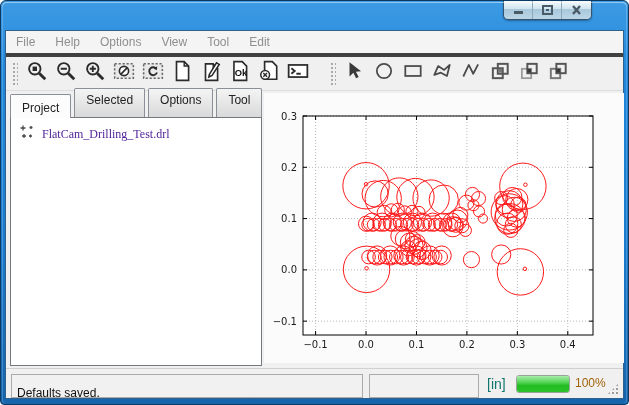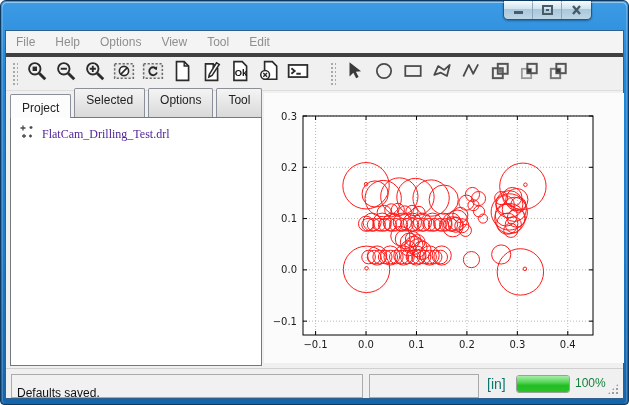--- a/index.html
+++ b/index.html
@@ -57,21 +57,21 @@
     border-top:1px solid #d0d0d0; }
   .sb-panel { position:absolute; top:5px; height:20px; background:#f1f1f1;
     border:1px solid #ababab; font-size:12px; color:#111; padding:11px 5px; overflow:hidden; }
   .sb-msg { left:5px; width:352px; }
   .sb-secondary { left:363px; width:110px; }
   .sb-units { position:absolute; top:7px; left:481px; font-size:14px; color:#0f766e; }
   .progress { position:absolute; top:6px; left:510px; width:54px; height:18px;
     border-radius:3px; background:#e6e6e6; border:1px solid #9aa39a; overflow:hidden; }
   .progress-fill { height:100%;
     background:linear-gradient(180deg,#a8eda8 0%,#55d455 40%,#22bd22 60%,#2cc22c 100%); }
-  .sb-percent { position:absolute; top:7px; left:569px; font-size:12px; color:#15803d; }
+  .sb-percent { position:absolute; top:7px; left:569px; font-size:12px; color:#a16207; }
   .resize-grip { position:absolute; right:4px; bottom:3px; width:12px; height:12px;
     background-image: radial-gradient(circle, #9c9c9c 1.2px, transparent 1.4px);
     background-size:4px 4px; background-position:bottom right; clip-path: polygon(100% 0, 100% 100%, 0 100%); }
 </style>
 </head>
 <body>
 
 <div class="window">
 
   <div class="titlebar">

